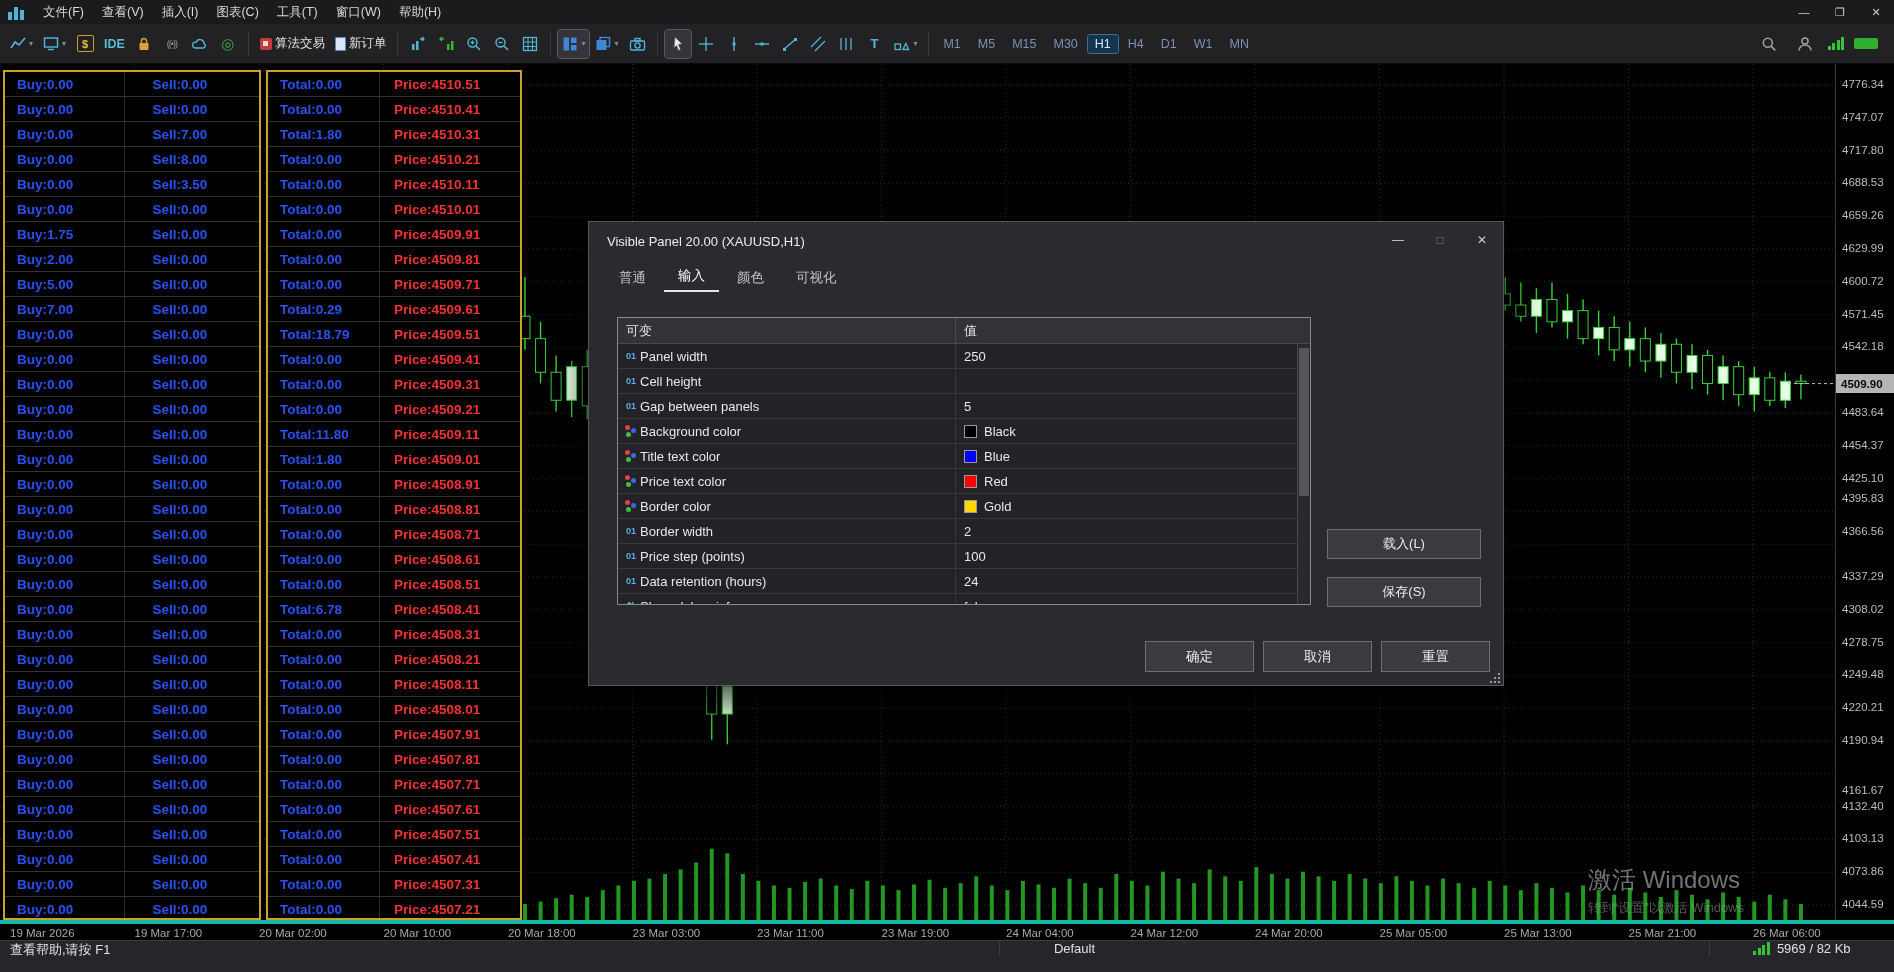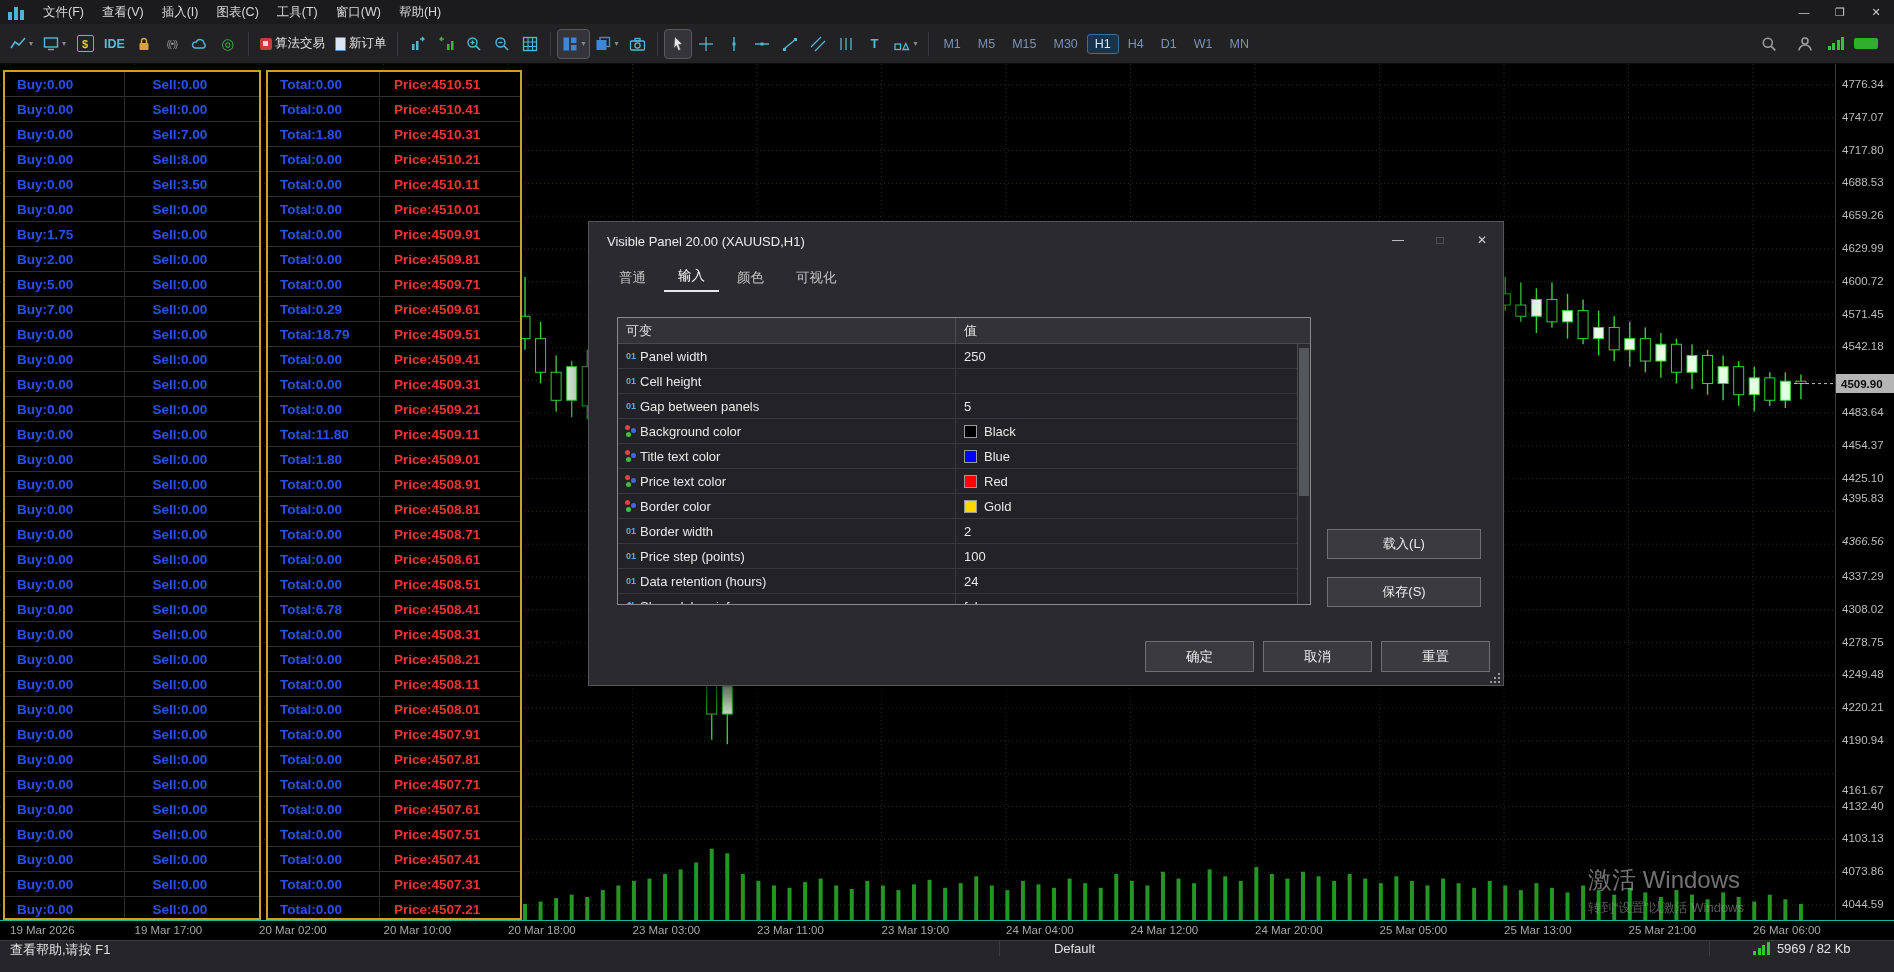--- a/index.html
+++ b/index.html
@@ -95,21 +95,21 @@
   #btn-ok{left:556px}#btn-cancel{left:674px}#btn-reset{left:792px}
   #dlg-grip{position:absolute;right:2px;bottom:2px;width:11px;height:11px;
     background:radial-gradient(circle 1.3px at 9px 2px,#9a9a9a 1.2px,transparent 1.3px),
                radial-gradient(circle 1.3px at 9px 6px,#9a9a9a 1.2px,transparent 1.3px),
                radial-gradient(circle 1.3px at 5px 6px,#9a9a9a 1.2px,transparent 1.3px),
                radial-gradient(circle 1.3px at 9px 10px,#9a9a9a 1.2px,transparent 1.3px),
                radial-gradient(circle 1.3px at 5px 10px,#9a9a9a 1.2px,transparent 1.3px),
                radial-gradient(circle 1.3px at 1px 10px,#9a9a9a 1.2px,transparent 1.3px)}
 
   
-  #time-axis{position:relative;height:20px;background:#000;border-top:1px solid #14b8a6}
+  #time-axis{position:relative;height:20px;background:#000;border-top:4px solid #14b8a6}
   .tx-label{position:absolute;top:3px;font-size:11.5px;color:#a8a8a8;white-space:nowrap}
 
   
   #statusbar{height:32px;background:#26262a;border-top:1px solid #3c3c40;display:flex;align-items:flex-start;color:#e0e0e0;font-size:13px}
   #sb-help{display:flex;align-items:center;padding-left:10px}
   .sb-spacer{flex:1}
   .sb-cell{display:flex;align-items:center;justify-content:center;border-left:1px solid #3c3c40}
   .sb-default{width:150px}
   .sb-empty{width:140px}
   .sb-traffic{width:185px;gap:7px}
@@ -643,21 +643,21 @@
         <span class="ax-label" style="top: 112.4px;">4688.53</span>
         <span class="ax-label" style="top: 145.2px;">4659.26</span>
         <span class="ax-label" style="top: 178px;">4629.99</span>
         <span class="ax-label" style="top: 210.8px;">4600.72</span>
         <span class="ax-label" style="top: 243.6px;">4571.45</span>
         <span class="ax-label" style="top: 276.4px;">4542.18</span>
         <span class="ax-label" style="top: 342px;">4483.64</span>
         <span class="ax-label" style="top: 374.8px;">4454.37</span>
         <span class="ax-label" style="top: 407.6px;">4425.10</span>
         <span class="ax-label" style="top: 428px;">4395.83</span>
-        <span class="ax-label" style="top: 471px; font-style: italic;">4366.56</span>
+        <span class="ax-label" style="top: 461px;">4366.56</span>
         <span class="ax-label" style="top: 506px;">4337.29</span>
         <span class="ax-label" style="top: 538.8px;">4308.02</span>
         <span class="ax-label" style="top: 571.6px;">4278.75</span>
         <span class="ax-label" style="top: 604.4px;">4249.48</span>
         <span class="ax-label" style="top: 637.2px;">4220.21</span>
         <span class="ax-label" style="top: 670px;">4190.94</span>
         <span class="ax-label" style="top: 702.8px; margin-top: 17px;">4161.67</span>
         <span class="ax-label" style="top: 735.6px;">4132.40</span>
         <span class="ax-label" style="top: 768.4px;">4103.13</span>
         <span class="ax-label" style="top: 801.2px;">4073.86</span>

